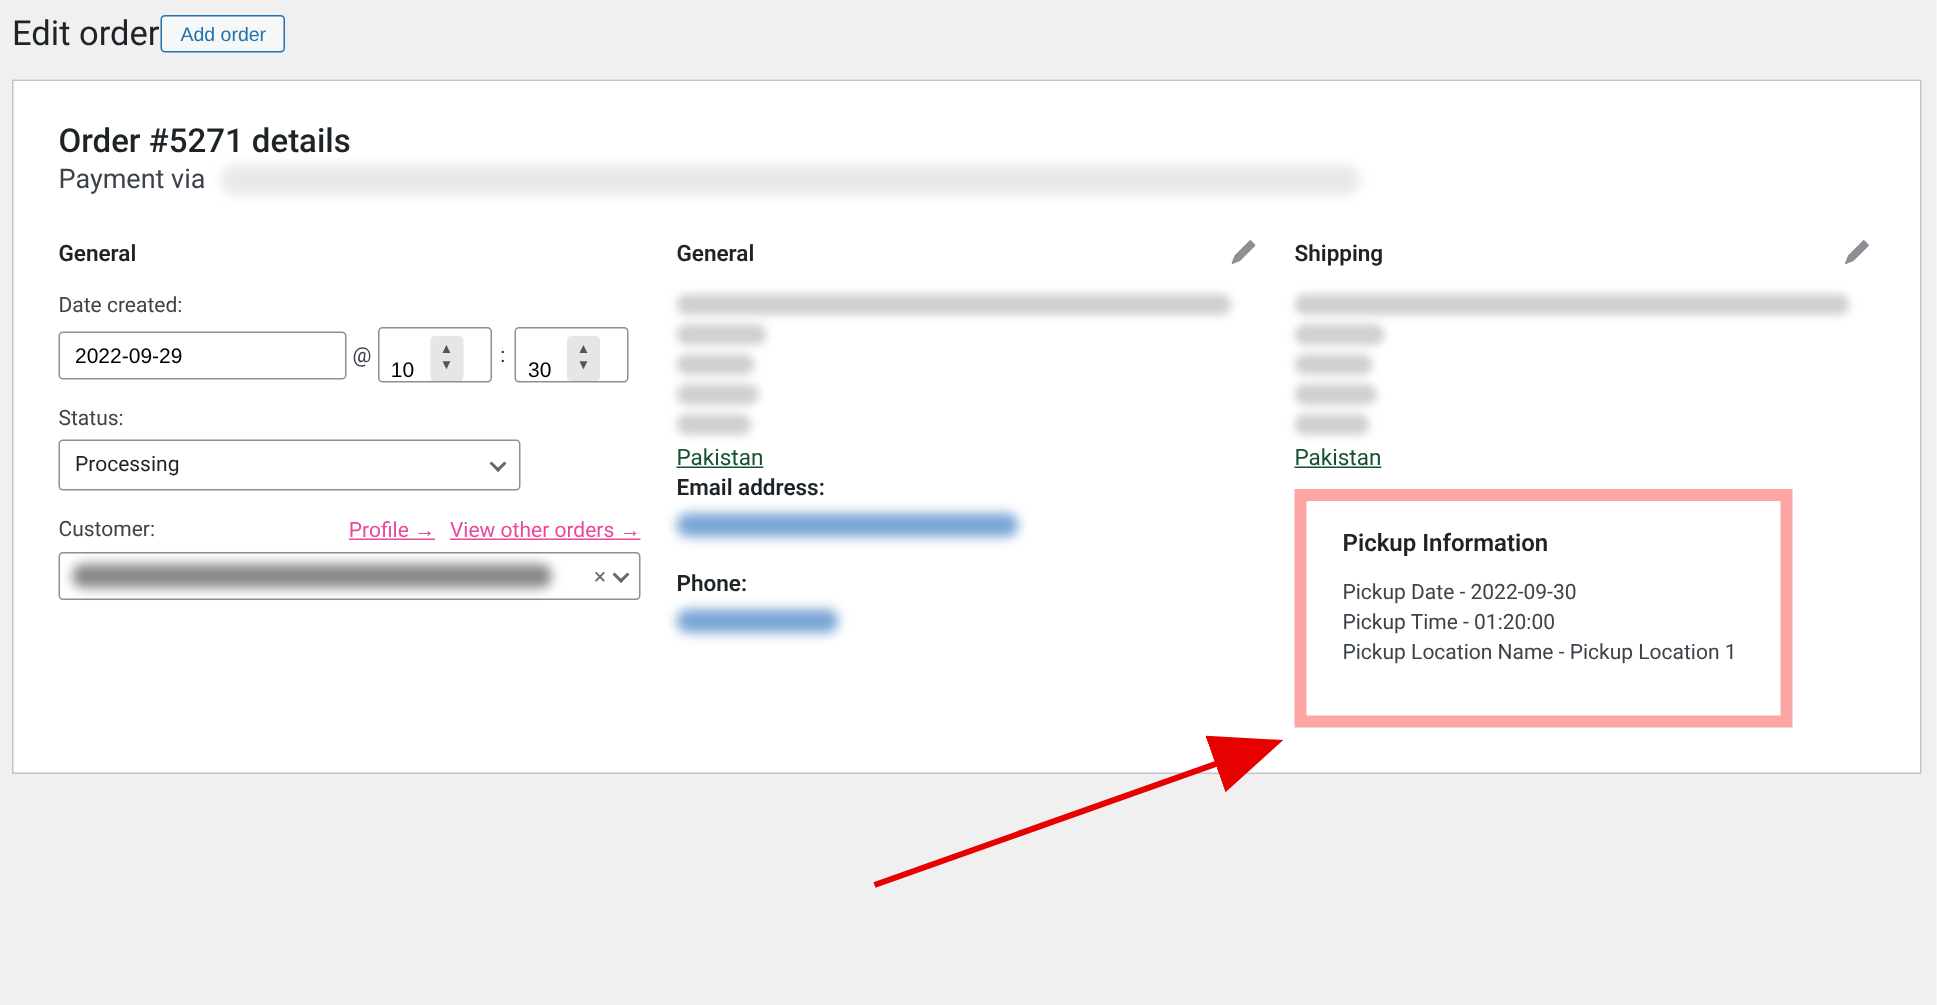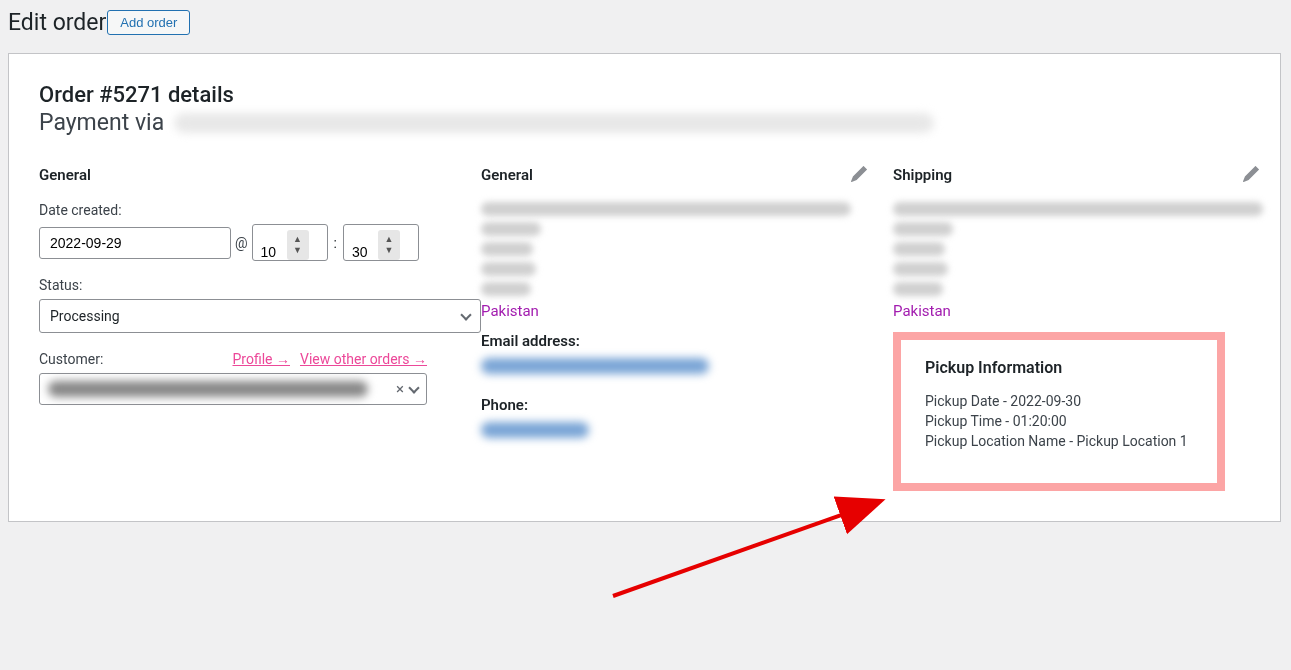--- a/index.html
+++ b/index.html
@@ -40,21 +40,21 @@
       border: 1px solid #c3c4c7;
       margin: 8px 10px 10px 8px;
       padding: 28px 30px 30px 30px;
     }
     .order-title {
       font-size: 22px;
       font-weight: 500;
       margin-bottom: 2px;
     }
     .payment-via {
-      font-size: 23px;
+      font-size: 18px;
       color: #3c434a;
       display: flex;
       align-items: center;
       gap: 10px;
       margin-bottom: 30px;
     }
     .blurred-long {
       display: inline-block;
       width: 760px;
       height: 20px;
@@ -147,21 +147,21 @@
       font-size: 9px;
       line-height: 11px;
       color: #555;
       cursor: pointer;
     }
     .colon {
       font-size: 14px;
       margin: 0 2px;
     }
     .status-select {
-      width: 442px;
+      width: 308px;
       border: 1px solid #8c8f94;
       border-radius: 3px;
       padding: 8px 10px;
       font-size: 14px;
       background: #fff;
       display: flex;
       justify-content: space-between;
       align-items: center;
       cursor: pointer;
       margin-bottom: 18px;
@@ -221,22 +221,23 @@
       filter: blur(3px);
       border-radius: 7px;
     }
     .addr-blur .w1 { width: 370px; }
     .addr-blur .w2 { width: 60px; }
     .addr-blur .w3 { width: 52px; }
     .addr-blur .w4 { width: 55px; }
     .addr-blur .w5 { width: 50px; }
     .country {
       font-size: 15px;
-      color: #a21caf;
-      margin-bottom: 12px;
+      color: #14532d;
+      margin-bottom: 2px;
+      text-decoration: underline;
     }
     .field-strong {
       font-size: 15px;
       font-weight: 600;
       color: #1d2327;
       margin-bottom: 8px;
     }
     .blur-link {
       display: inline-block;
       height: 16px;

